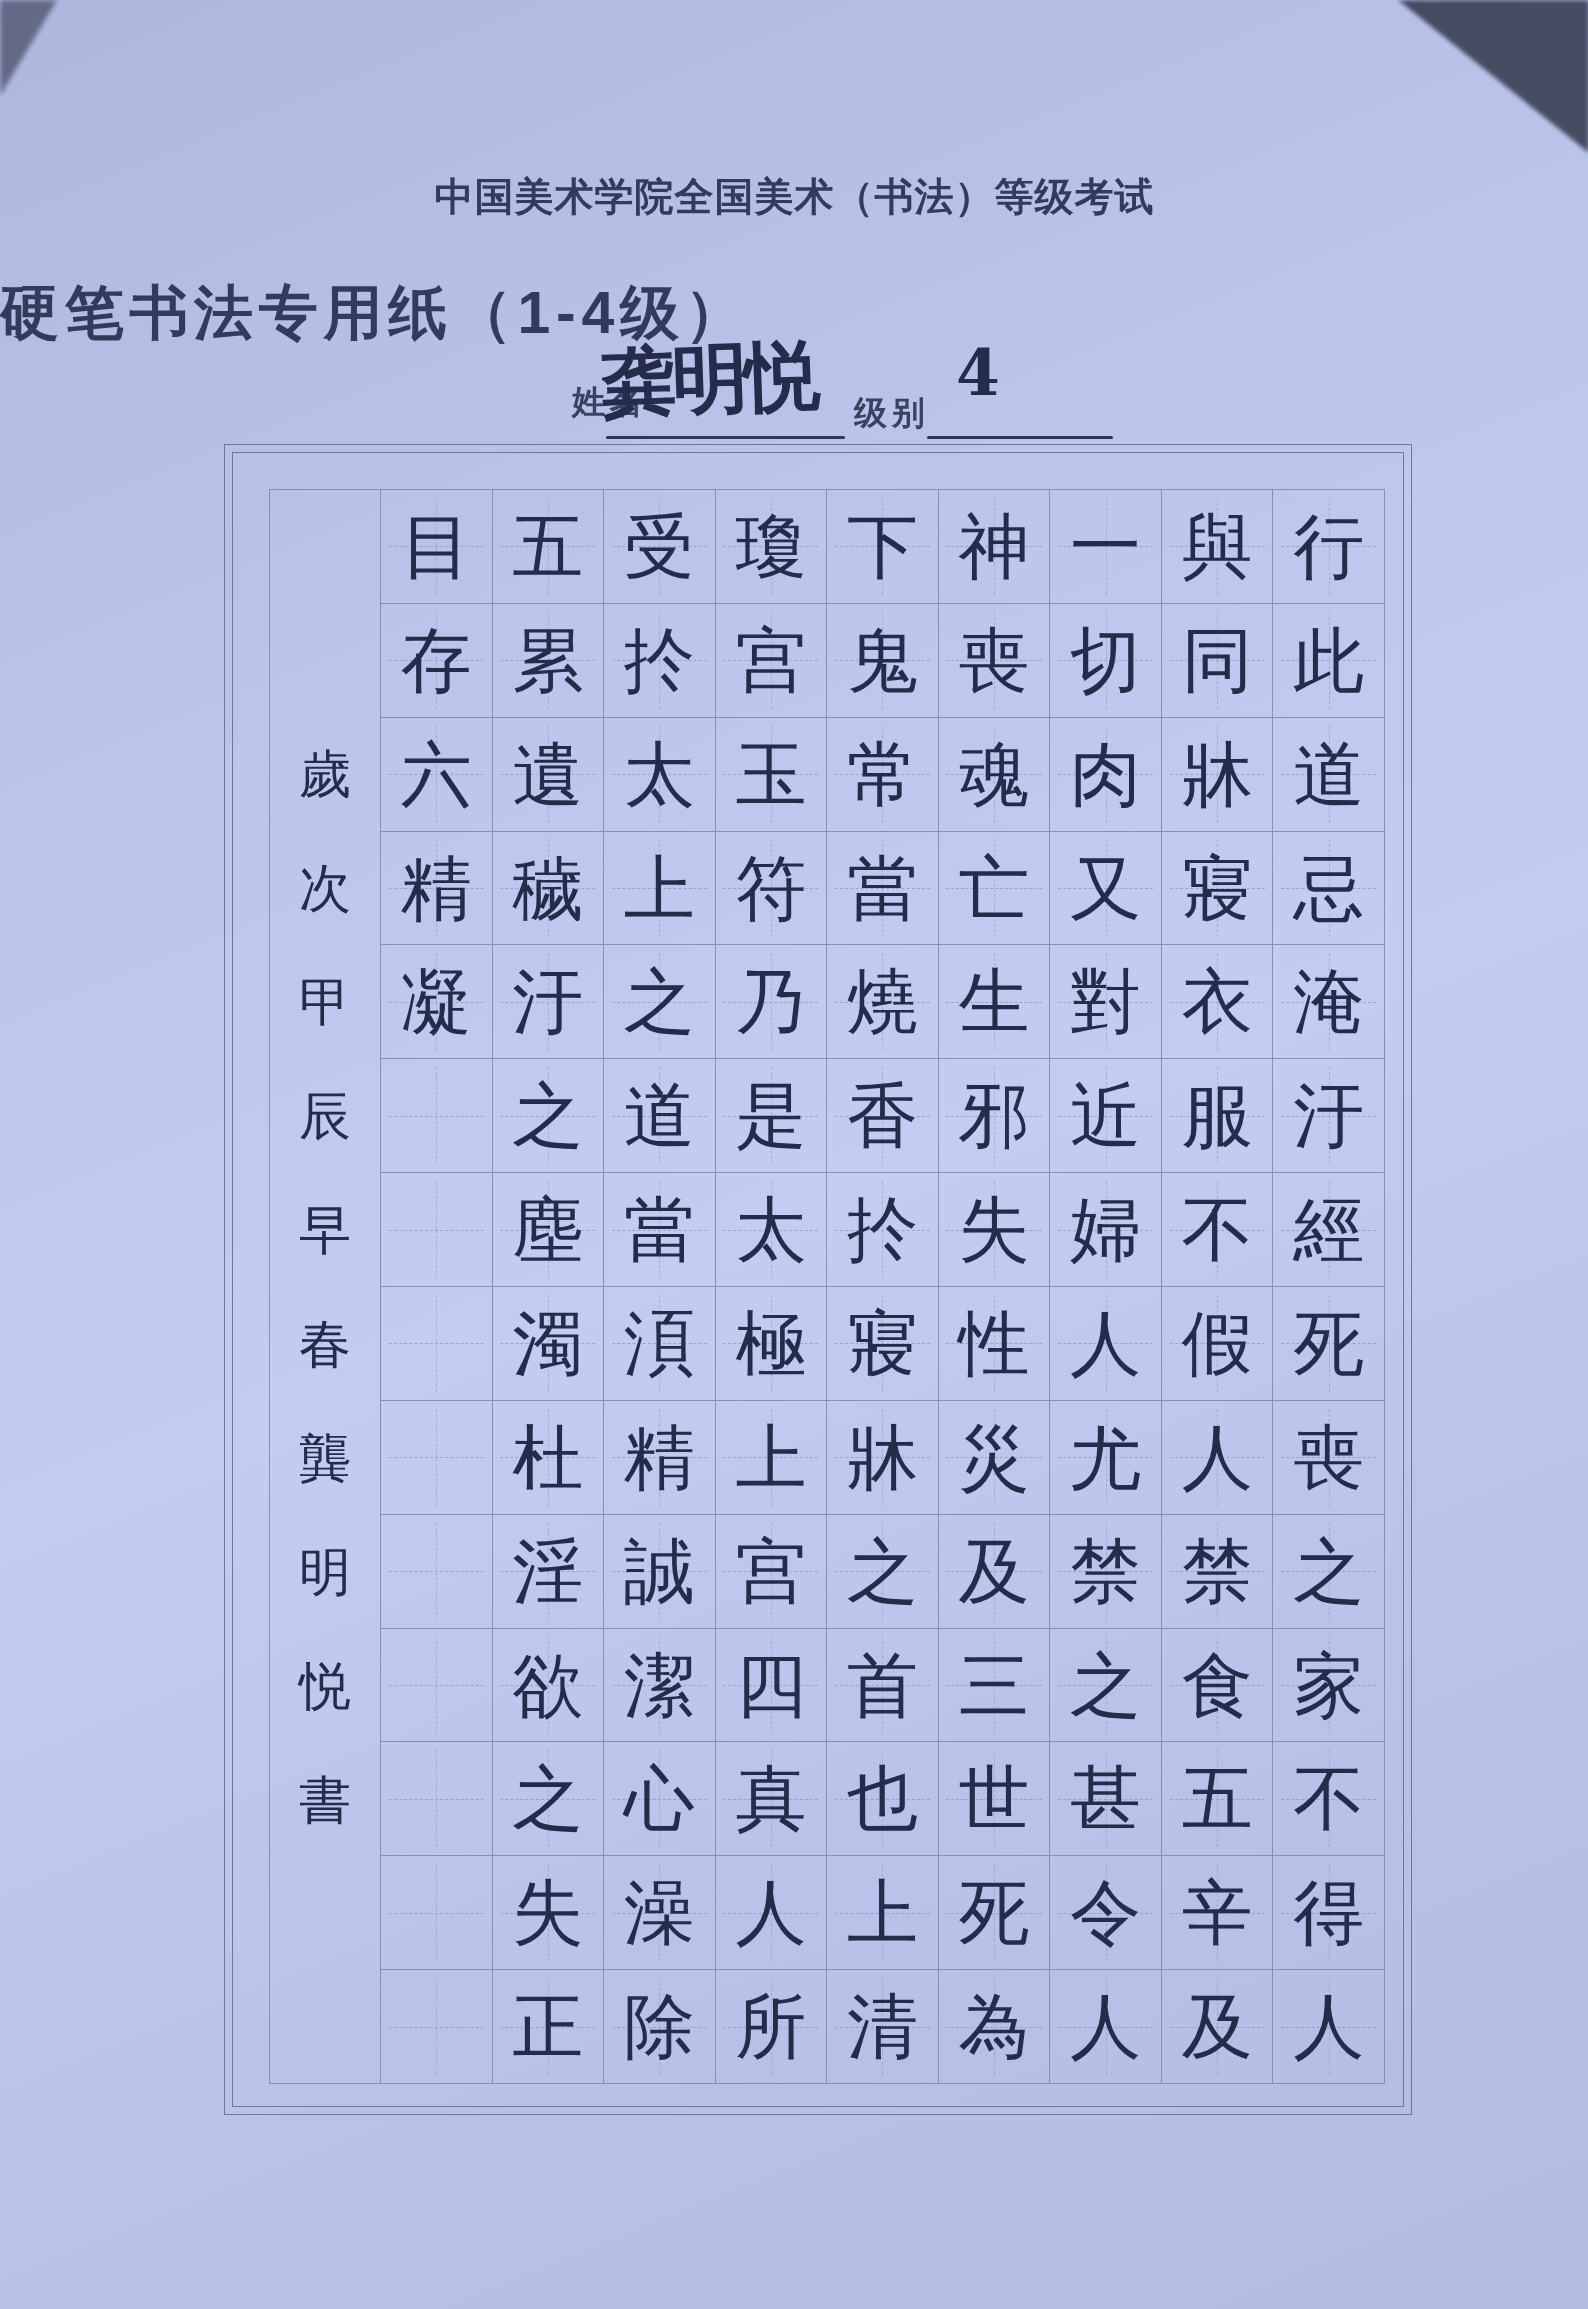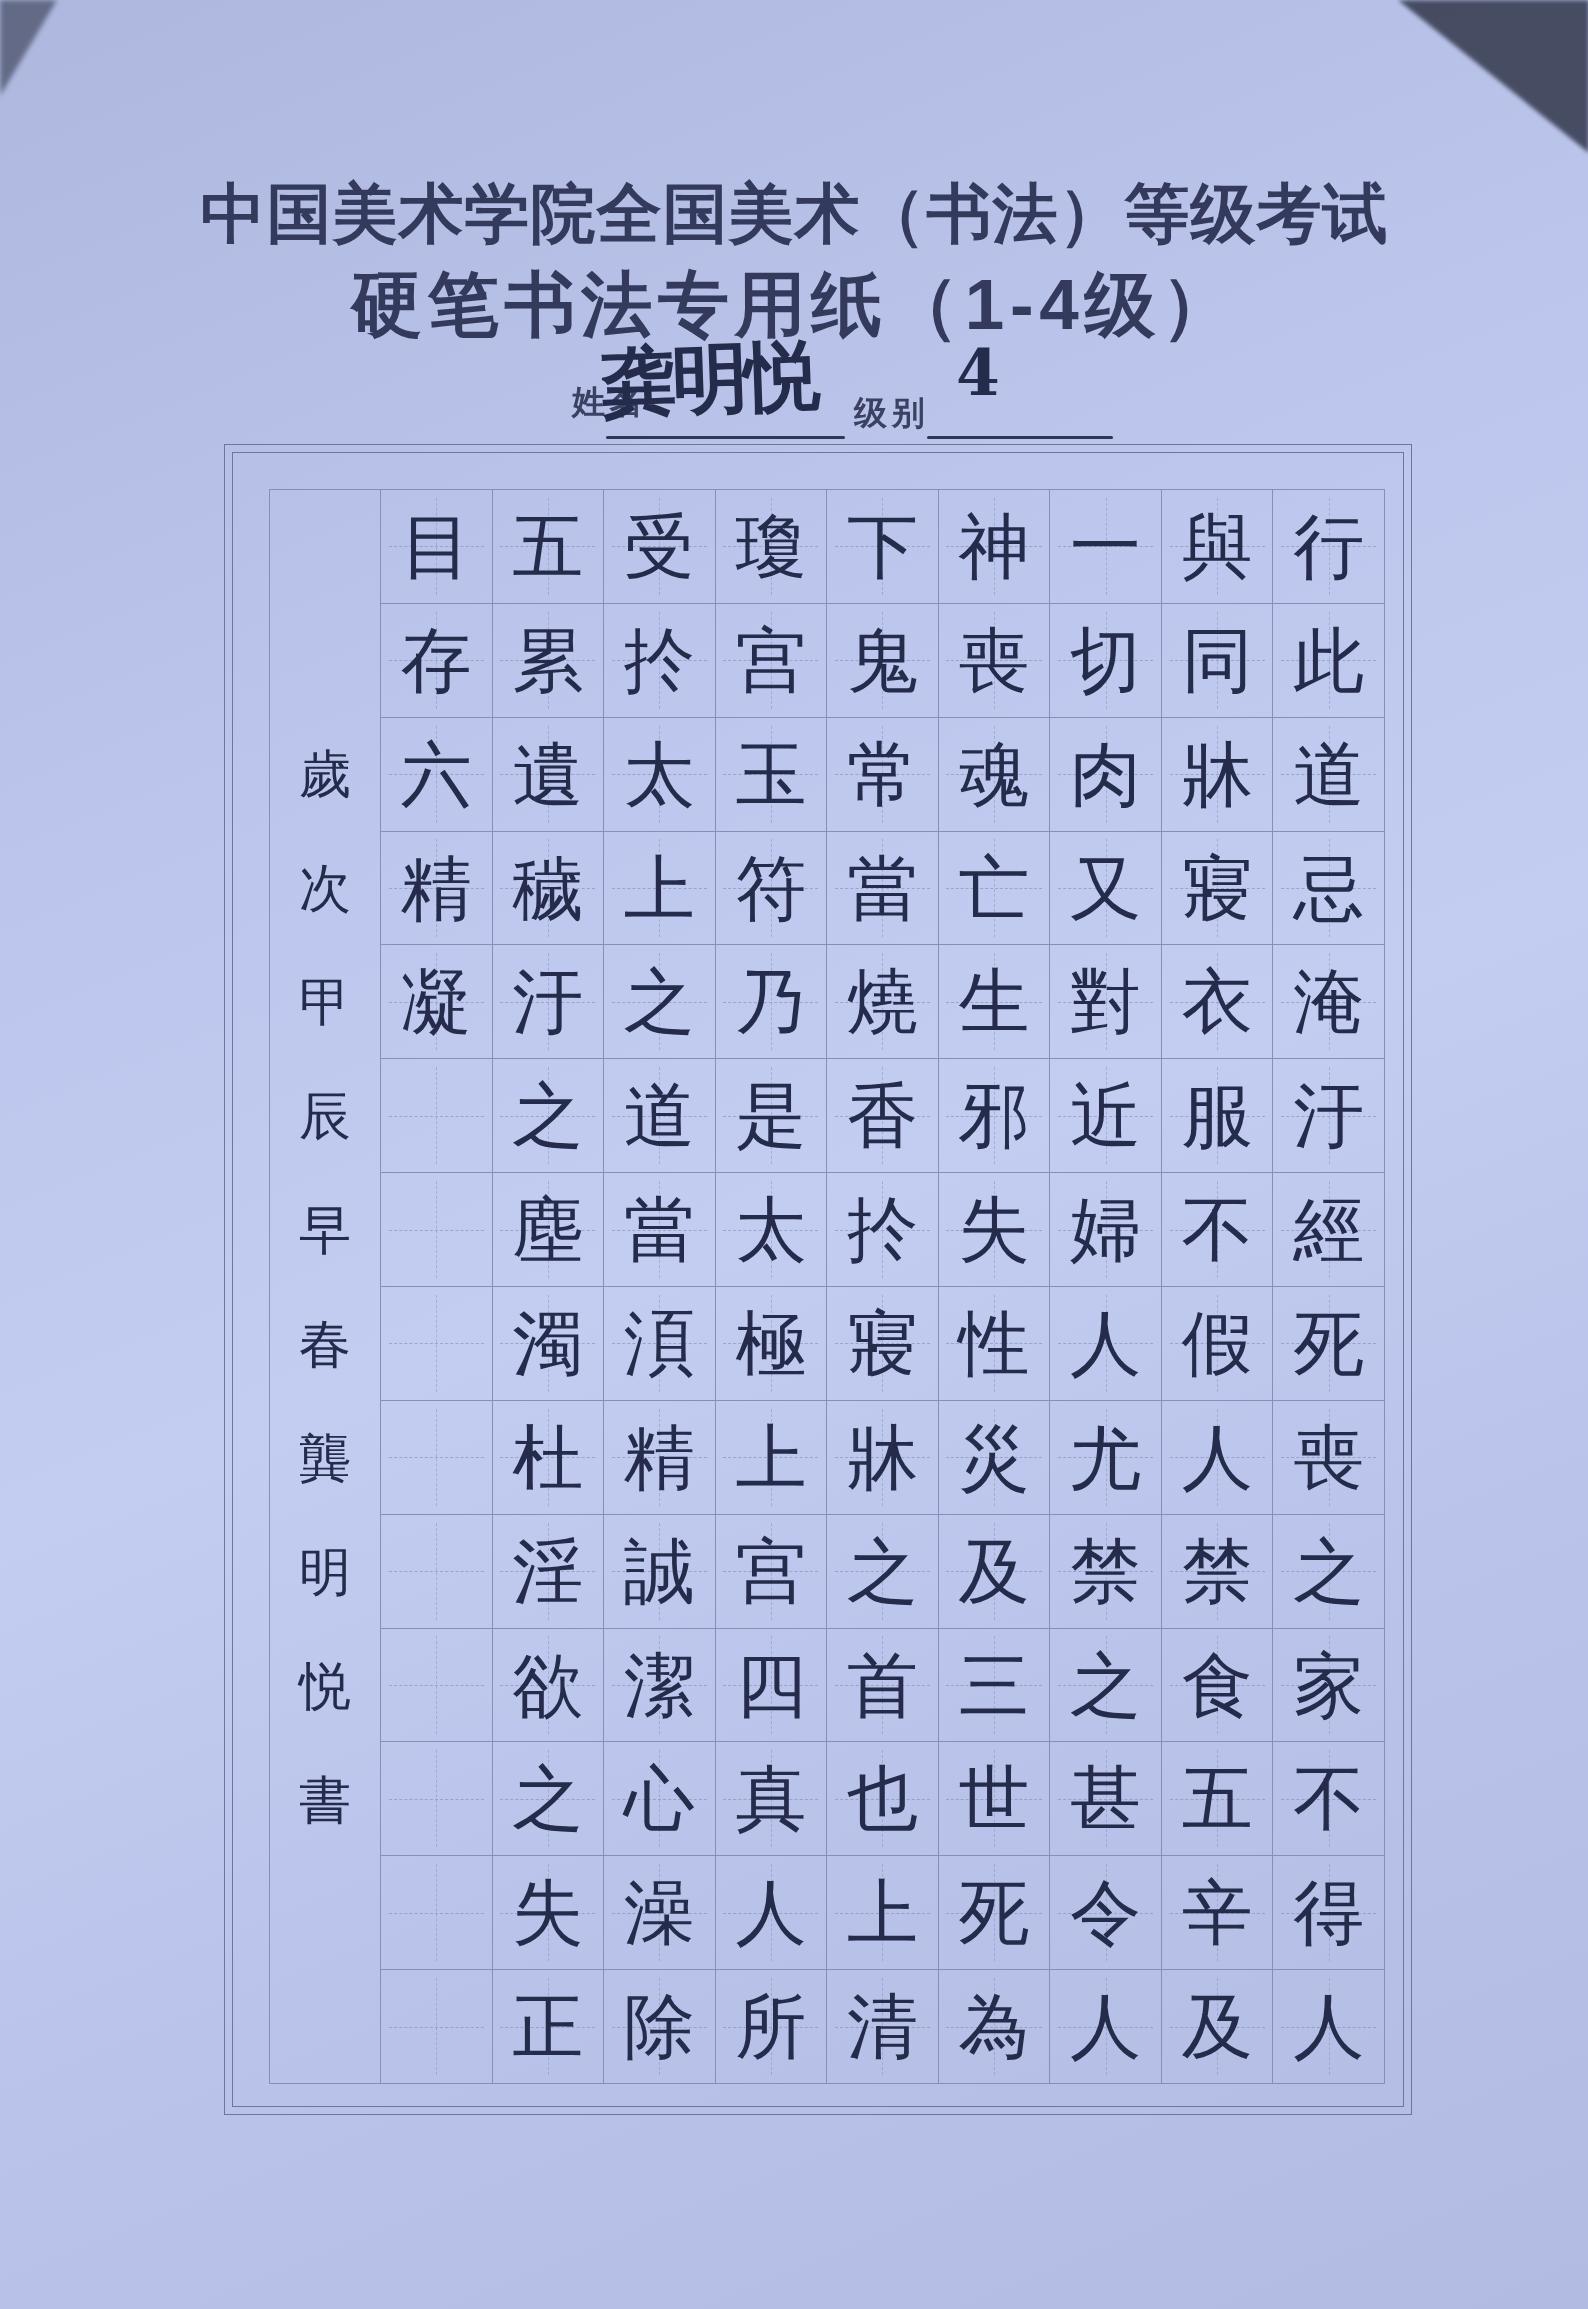--- a/index.html
+++ b/index.html
@@ -8,23 +8,23 @@
     background:linear-gradient(158deg,#aeb8df 0%,#bcc6ec 30%,#c3ccf1 52%,#bac4ea 72%,#b2bce2 100%);
     font-family:"Liberation Sans",sans-serif;
   }
   
   .corner-tr{position:absolute;top:0;right:0;width:0;height:0;
     border-top:153px solid #3d4257;border-left:191px solid transparent;opacity:.92;filter:blur(1.9px);}
   .corner-tl{position:absolute;top:0;left:0;width:0;height:0;
     border-top:96px solid #4a5068;border-right:57px solid transparent;opacity:.75;filter:blur(2.9px);}
   
   .title1{position:absolute;left:0;top:170px;width:100%;text-align:center;
-    font-size:65px;font-weight:700;color:#333a5c;letter-spacing:1px;}
-  .title2{position:absolute;left:0;top:258px;width:100%;text-align:center;
-    font-size:71px;font-weight:700;color:#333a5c;letter-spacing:5.7px;}
+    font-size:39px;font-weight:700;color:#333a5c;letter-spacing:1px;}
+  .title2{position:absolute;left:0;top:274px;width:100%;
+    font-size:59px;font-weight:700;color:#333a5c;letter-spacing:5.7px;}
   .field-label{position:absolute;font-size:33px;font-weight:600;color:#3a416184;color:#3a4161;letter-spacing:4.8px;}
   .lbl-name{left:537px;top:380px;margin-left:35px;}
   .lbl-level{left:854px;top:382px;margin-top:9px;}
   .hw{font-family:"DejaVu Serif","Liberation Serif",serif;color:#252c4b;}
   .name-value{position:absolute;left:600px;top:329px;font-size:76px;font-weight:600;
     transform:rotate(-2deg);letter-spacing:-3.8px;}
   .level-value{position:absolute;left:956px;top:336px;font-size:63px;font-weight:600;}
   .uline{position:absolute;height:2.9px;background:#2f3656;border-radius:1.9px;}
   .uline-name{left:606px;top:436px;width:239px;}
   .uline-level{left:927px;top:436px;width:186px;}

